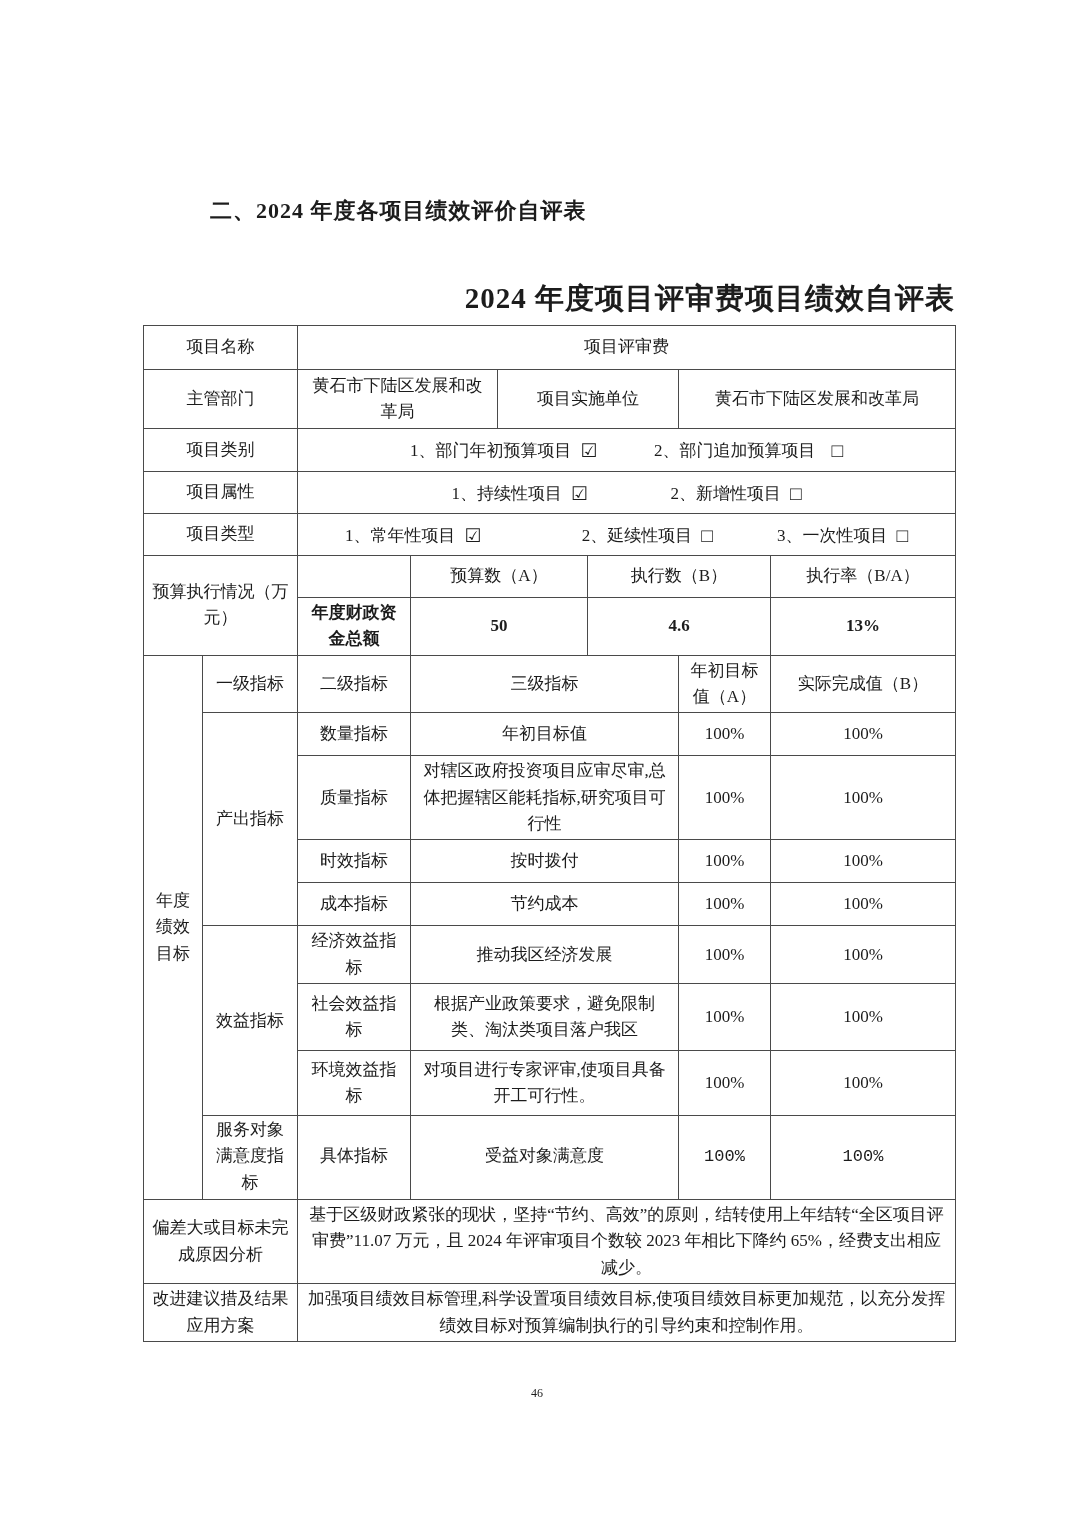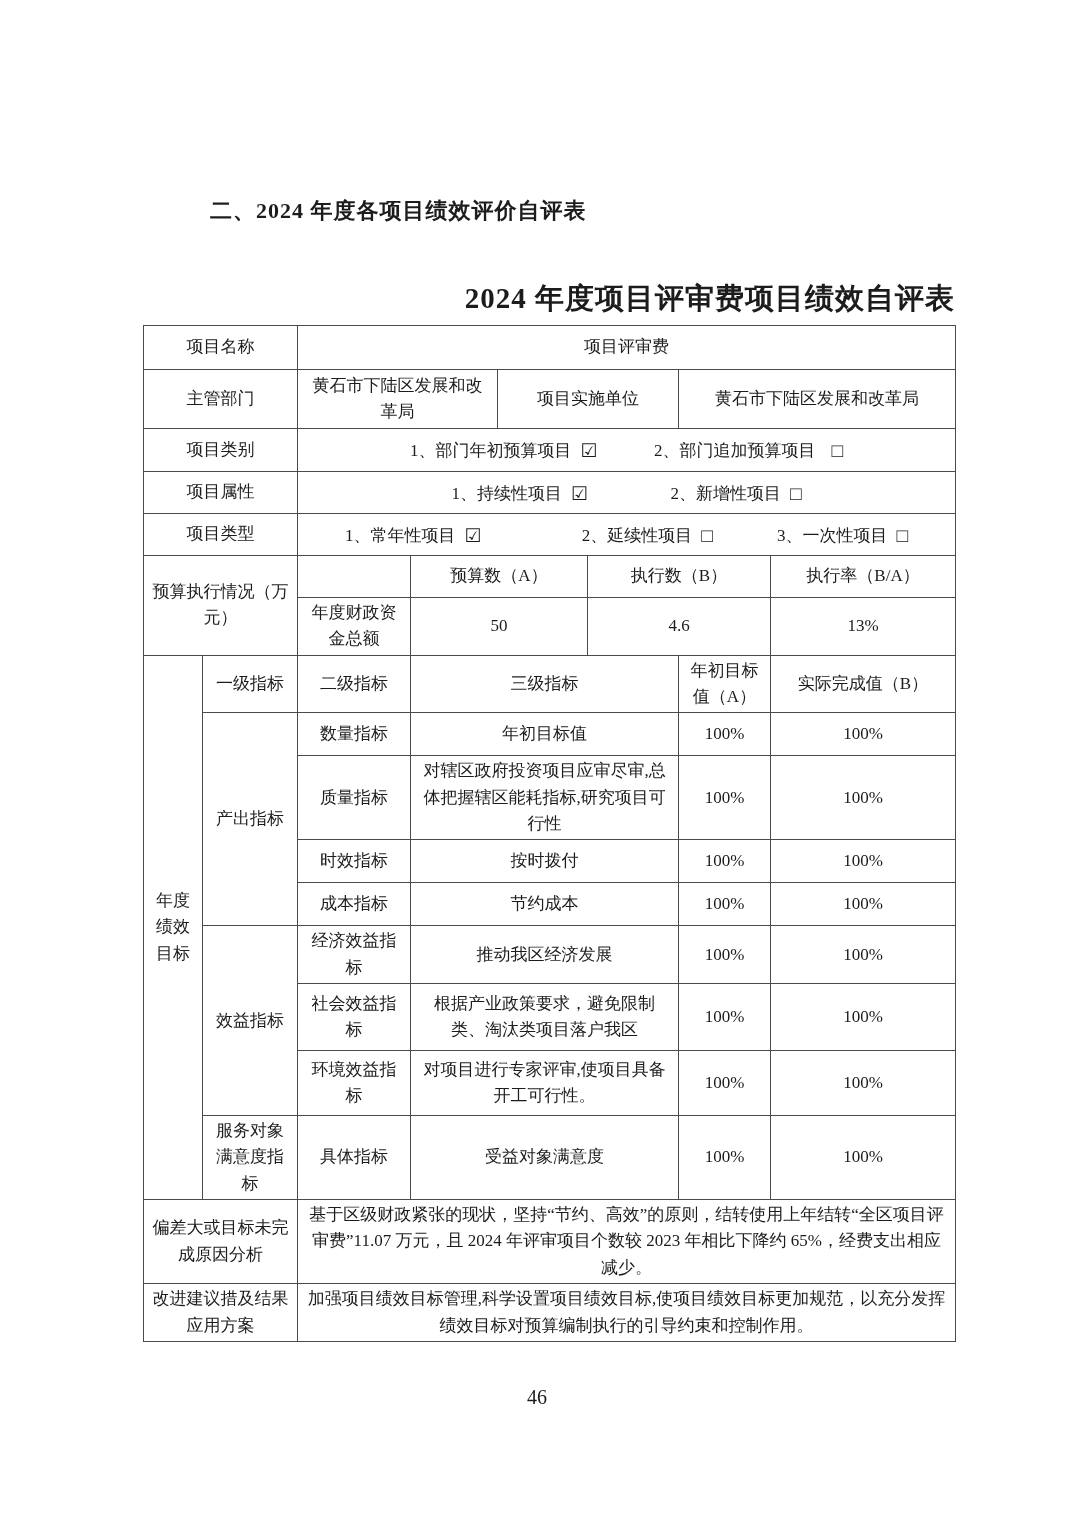--- a/index.html
+++ b/index.html
@@ -65,39 +65,39 @@
   .gap-cat2 .box { margin-left: 16px; }
   .gap-attr { margin-right: 78px; }
   .gap-type1 { margin-right: 72px; }
   .gap-type2 { margin-right: 60px; margin-left: 24px; }
   tr.r1  { height: 44px; }
   tr.r2  { height: 59px; }
   tr.r3  { height: 43px; }
   tr.r4  { height: 42px; }
   tr.r5  { height: 42px; }
   tr.r6  { height: 42px; }
-  tr.r7  { height: 53px; }
+  tr.r7  { height: 53px; font-weight: bold; }
   tr.r8  { height: 57px; }
   tr.r9  { height: 43px; }
   tr.r10 { height: 57px; }
   tr.r11 { height: 43px; }
   tr.r12 { height: 43px; }
   tr.r13 { height: 54px; }
   tr.r14 { height: 67px; }
   tr.r15 { height: 65px; }
-  tr.r16 { height: 76px; }
+  tr.r16 { height: 76px; font-family: Liberation Mono, monospace; }
   tr.r17 { height: 59px; }
   tr.r18 { height: 58px; }
   .page-number {
     position: absolute;
     top: 1386px;
     left: 0;
     width: 1074px;
     text-align: center;
-    font-size: 20px;
+    font-size: 12px;
   }
 </style>
 </head>
 <body>
 
 <div class="page">
 
   <div class="section-title">二、2024 年度各项目绩效评价自评表</div>
   <div class="table-title">2024 年度项目评审费项目绩效自评表</div>
 

